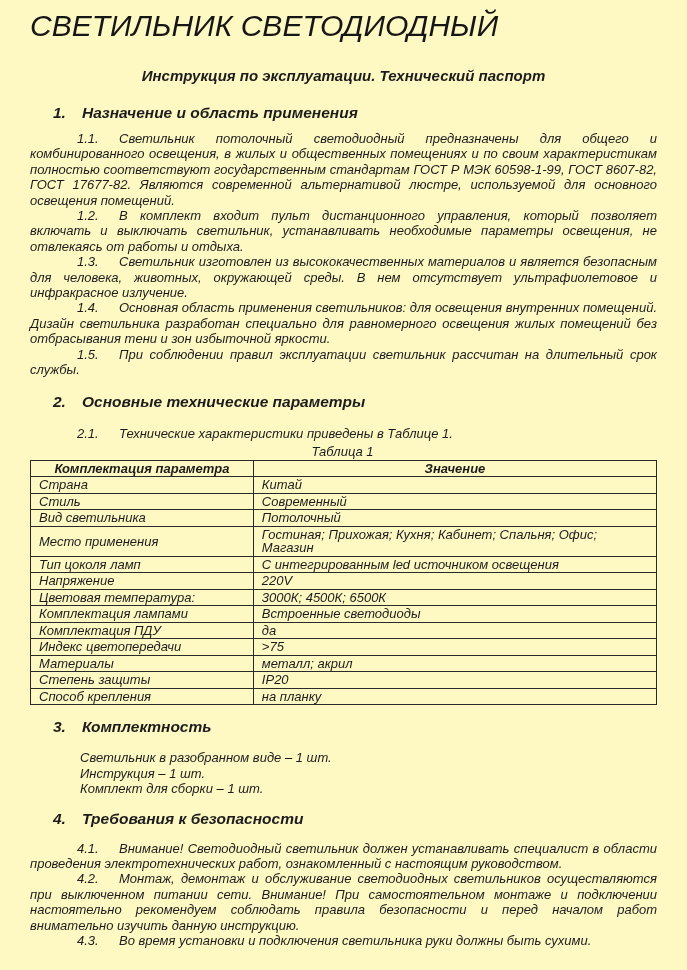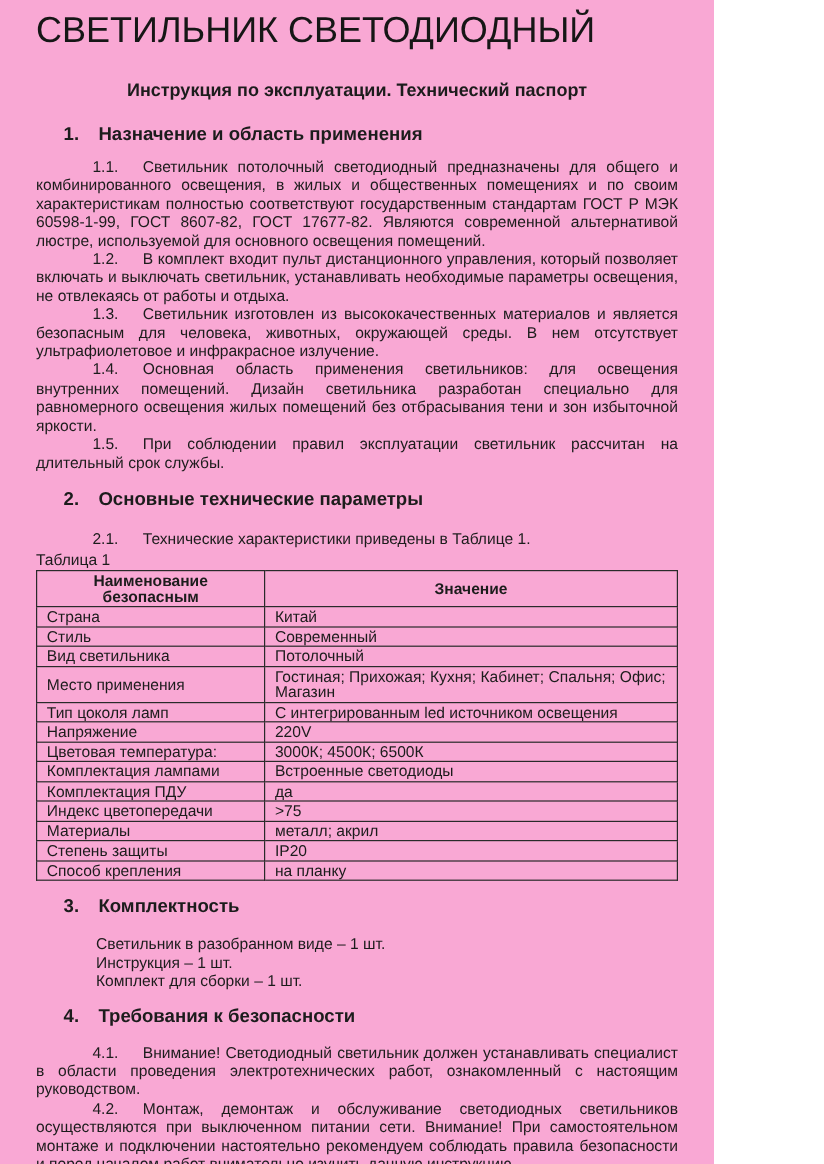--- a/index.html
+++ b/index.html
@@ -2,28 +2,29 @@
 <html><head>
 <meta charset="utf-8">
 <style>
   html, body {
     margin: 0;
     padding: 0;
     background: #ffffff;
   }
   .page {
     position: relative;
-    width: 595px;
+    width: 687px;
     height: 970px;
     box-sizing: border-box;
-    background: #f9a8d4;
+    background: #fef9c3;
     color: #1c1c1c;
     font-family: "Liberation Sans", "DejaVu Sans", sans-serif;
     padding: 8px 30px 0 30px;
     overflow: hidden;
+    font-style: italic;
   }
   .doc-title {
     margin: 0;
     font-size: 30px;
     font-weight: normal;
     line-height: 36px;
     letter-spacing: 0px;
     color: #161616;
   }
   .doc-subtitle {
@@ -55,21 +56,21 @@
   }
   .para .pnum {
     display: inline-block;
     width: 42px;
     text-indent: 0;
   }
   .tbl-label {
     margin: 3px 2px 1px 0;
     font-size: 13px;
     line-height: 15px;
-    text-align: left;
+    text-align: center;
   }
   table.params {
     width: 100%;
     border-collapse: collapse;
     font-size: 13px;
   }
   table.params th, table.params td {
     border: 1px solid #2a2a2a;
     padding: 1px 8px;
     line-height: 13.5px;
@@ -117,21 +118,21 @@
   </div>
   <div class="tbl-label">Таблица 1</div>
 
   <table class="params">
     <colgroup>
         <col class="c1">
         <col>
       </colgroup>
     <thead>
       <tr>
-        <th>Наименование безопасным</th>
+        <th>Комплектация параметра</th>
         <th>Значение</th>
       </tr>
     </thead>
     <tbody>
       <tr>
           <td>Страна</td>
           <td>Китай</td>
         </tr>
       <tr>
           <td>Стиль</td>

